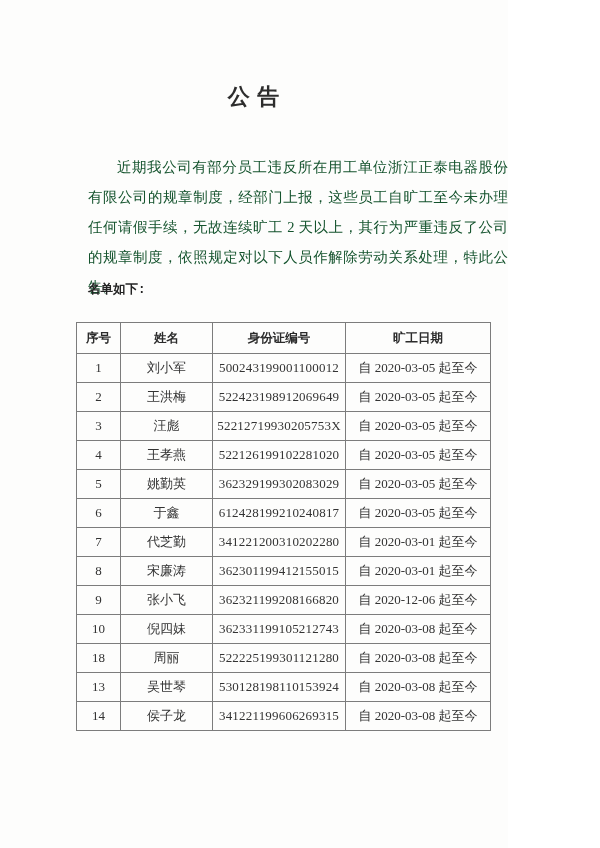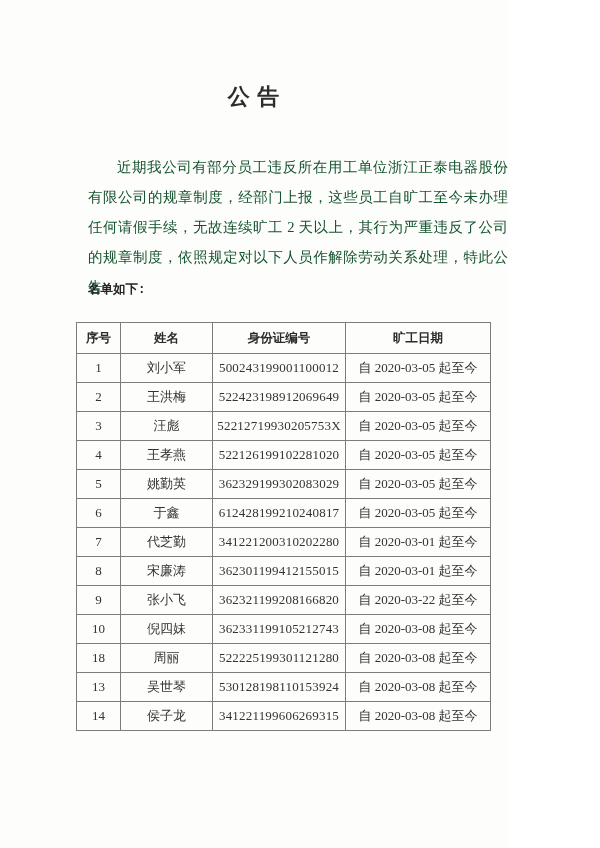--- a/index.html
+++ b/index.html
@@ -172,21 +172,21 @@
       <tr>
         <td class="c-idx">8</td>
         <td class="c-name">宋廉涛</td>
         <td class="c-id">362301199412155015</td>
         <td class="c-date">自 2020-03-01 起至今</td>
       </tr>
       <tr>
         <td class="c-idx">9</td>
         <td class="c-name">张小飞</td>
         <td class="c-id">362321199208166820</td>
-        <td class="c-date">自 2020-03-22 起至今</td>
+        <td class="c-date">自 2020-12-06 起至今</td>
       </tr>
       <tr>
         <td class="c-idx">10</td>
         <td class="c-name">倪四妹</td>
         <td class="c-id">362331199105212743</td>
         <td class="c-date">自 2020-03-08 起至今</td>
       </tr>
       <tr>
         <td class="c-idx">18</td>
         <td class="c-name">周丽</td>

